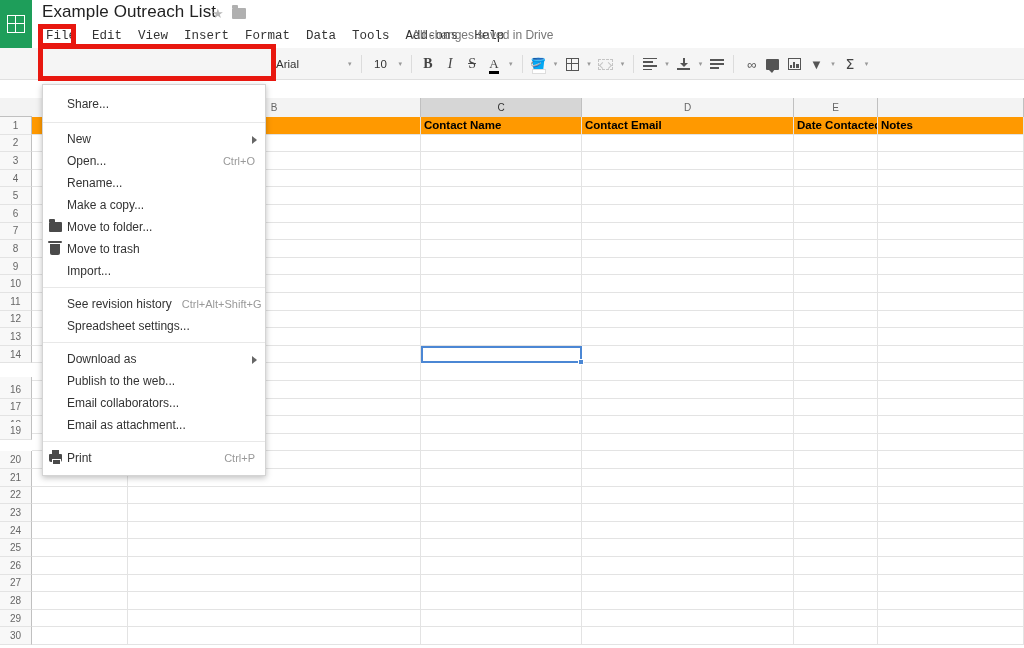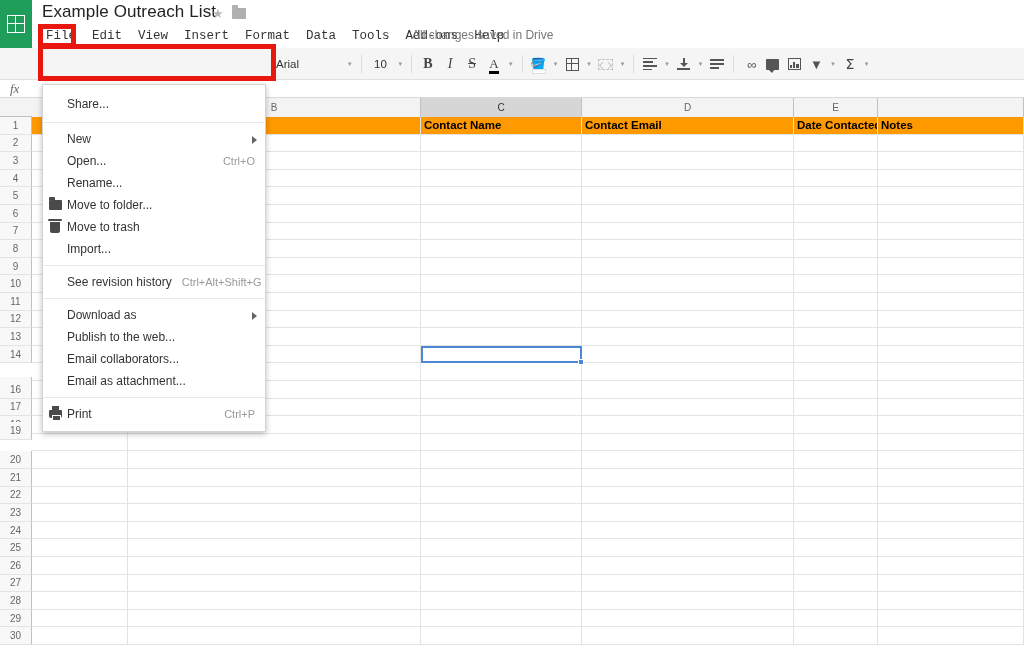--- a/index.html
+++ b/index.html
@@ -400,24 +400,20 @@
         <span style="font-size:13px;color:#555;">▼</span>
       </div>
       <div class="tb-caret">▾</div>
       <div class="tb-btn">
         <span class="sigma-ico">Σ</span>
       </div>
       <div class="tb-caret">▾</div>
     </div>
   </div>
 
-  <div class="formulabar">
-    <div class="namebox"></div>
-    <div class="fx-label">fx</div>
-  </div>
 
   <div class="grid-wrap">
     <div class="corner-box"></div>
     <div class="col-header-row" id="col-headers">
         <div class="col-head" style="left: 32px; width: 96px;"></div>
         <div class="col-head" style="left: 128px; width: 293px;">B</div>
         <div class="col-head selected" style="left: 421px; width: 161px;">C</div>
         <div class="col-head" style="left: 582px; width: 212px;">D</div>
         <div class="col-head" style="left: 794px; width: 84px;">E</div>
         <div class="col-head" style="left: 878px; width: 146px;"></div>
@@ -651,34 +647,40 @@
           <span class="dd-arrow"></span>
         </div>
         <div class="dd-item">
           <span class="dd-label">Open...</span>
           <span class="dd-shortcut">Ctrl+O</span>
         </div>
         <div class="dd-item">
           <span class="dd-label">Rename...</span>
         </div>
         <div class="dd-item">
+          <span class="dd-label">Make a copy...</span>
+        </div>
+        <div class="dd-item">
           <span class="dd-ico ico-folder"></span>
           <span class="dd-label">Move to folder...</span>
         </div>
         <div class="dd-item">
           <span class="dd-ico ico-trash"></span>
           <span class="dd-label">Move to trash</span>
         </div>
         <div class="dd-item">
           <span class="dd-label">Import...</span>
         </div>
         <div class="dd-sep"></div>
         <div class="dd-item">
           <span class="dd-label">See revision history</span>
           <span class="dd-shortcut">Ctrl+Alt+Shift+G</span>
+        </div>
+        <div class="dd-item">
+          <span class="dd-label">Spreadsheet settings...</span>
         </div>
         <div class="dd-sep"></div>
         <div class="dd-item">
           <span class="dd-label">Download as</span>
           <span class="dd-arrow"></span>
         </div>
         <div class="dd-item">
           <span class="dd-label">Publish to the web...</span>
         </div>
         <div class="dd-item">

